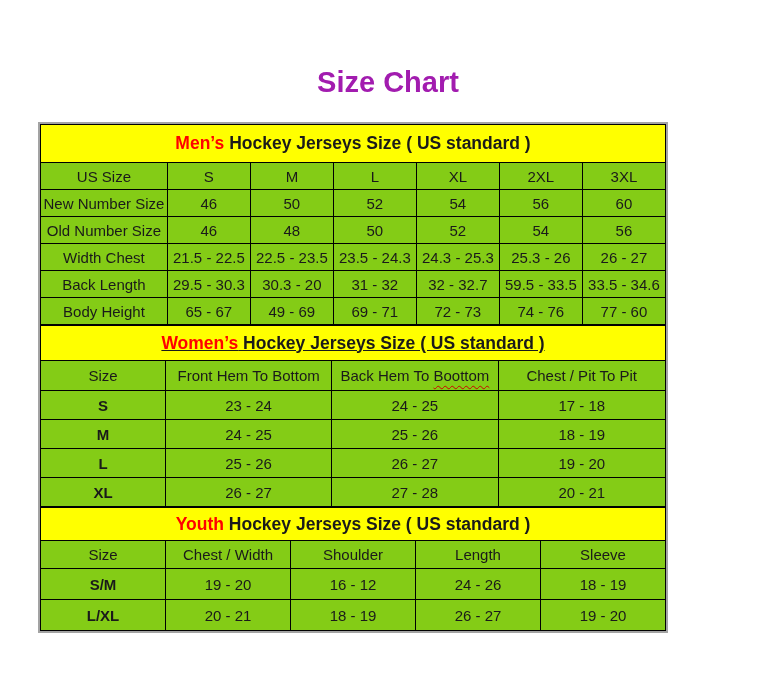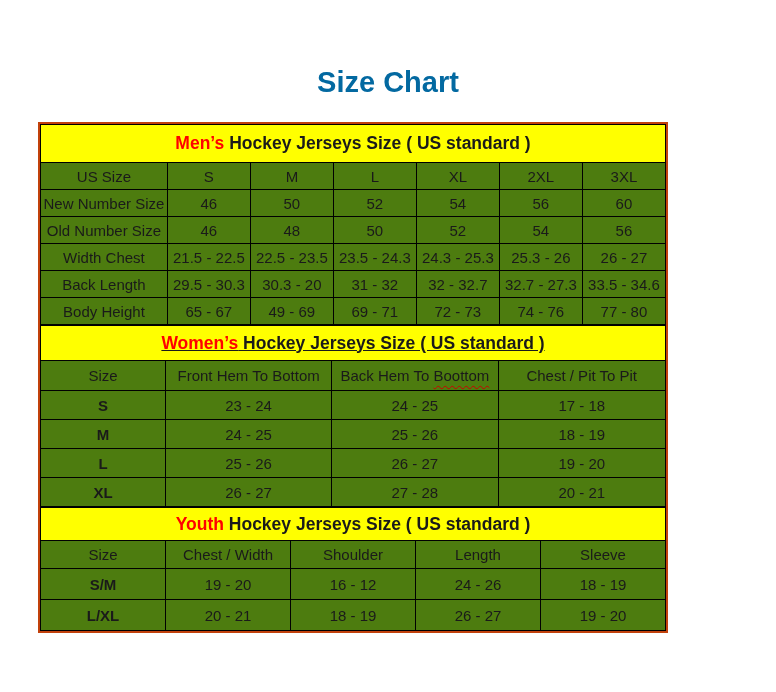--- a/index.html
+++ b/index.html
@@ -12,31 +12,31 @@
     height: 692px;
     font-family: "Liberation Sans", sans-serif;
     color: #1a1a1a;
     overflow: hidden;
   }
   .page-title {
     margin: 66px 0 0 0;
     text-align: center;
     font-size: 29px;
     font-weight: bold;
-    color: #0369a1;
+    color: #a21caf;
     letter-spacing: 0px;
   }
   .chart-wrap {
     position: absolute;
     left: 38px;
     top: 122px;
     width: 630px;
-    border: 2px solid #c2410c;
+    border: 2px solid #a3a3a3;
     box-sizing: border-box;
-    background: #4d7c0f;
+    background: #84cc16;
   }
   table {
     width: 100%;
     border-collapse: collapse;
     table-layout: fixed;
   }
   td {
     border: 1px solid #000000;
     text-align: center;
     vertical-align: middle;
@@ -126,31 +126,31 @@
       <td>24.3 - 25.3</td>
       <td>25.3 - 26</td>
       <td>26 - 27</td>
     </tr>
     <tr class="data">
       <td>Back Length</td>
       <td>29.5 - 30.3</td>
       <td>30.3 - 20</td>
       <td>31 - 32</td>
       <td>32 - 32.7</td>
-      <td>32.7 - 27.3</td>
+      <td>59.5 - 33.5</td>
       <td>33.5 - 34.6</td>
     </tr>
     <tr class="data">
       <td>Body Height</td>
       <td>65 - 67</td>
       <td>49 - 69</td>
       <td>69 - 71</td>
       <td>72 - 73</td>
       <td>74 - 76</td>
-      <td>77 - 80</td>
+      <td>77 - 60</td>
     </tr>
   </tbody>
     </table>
 
   <table class="women">
     <colgroup>
       <col style="width:20%">
         <col style="width:26.6%">
         <col style="width:26.6%">
         <col style="width:26.8%">

